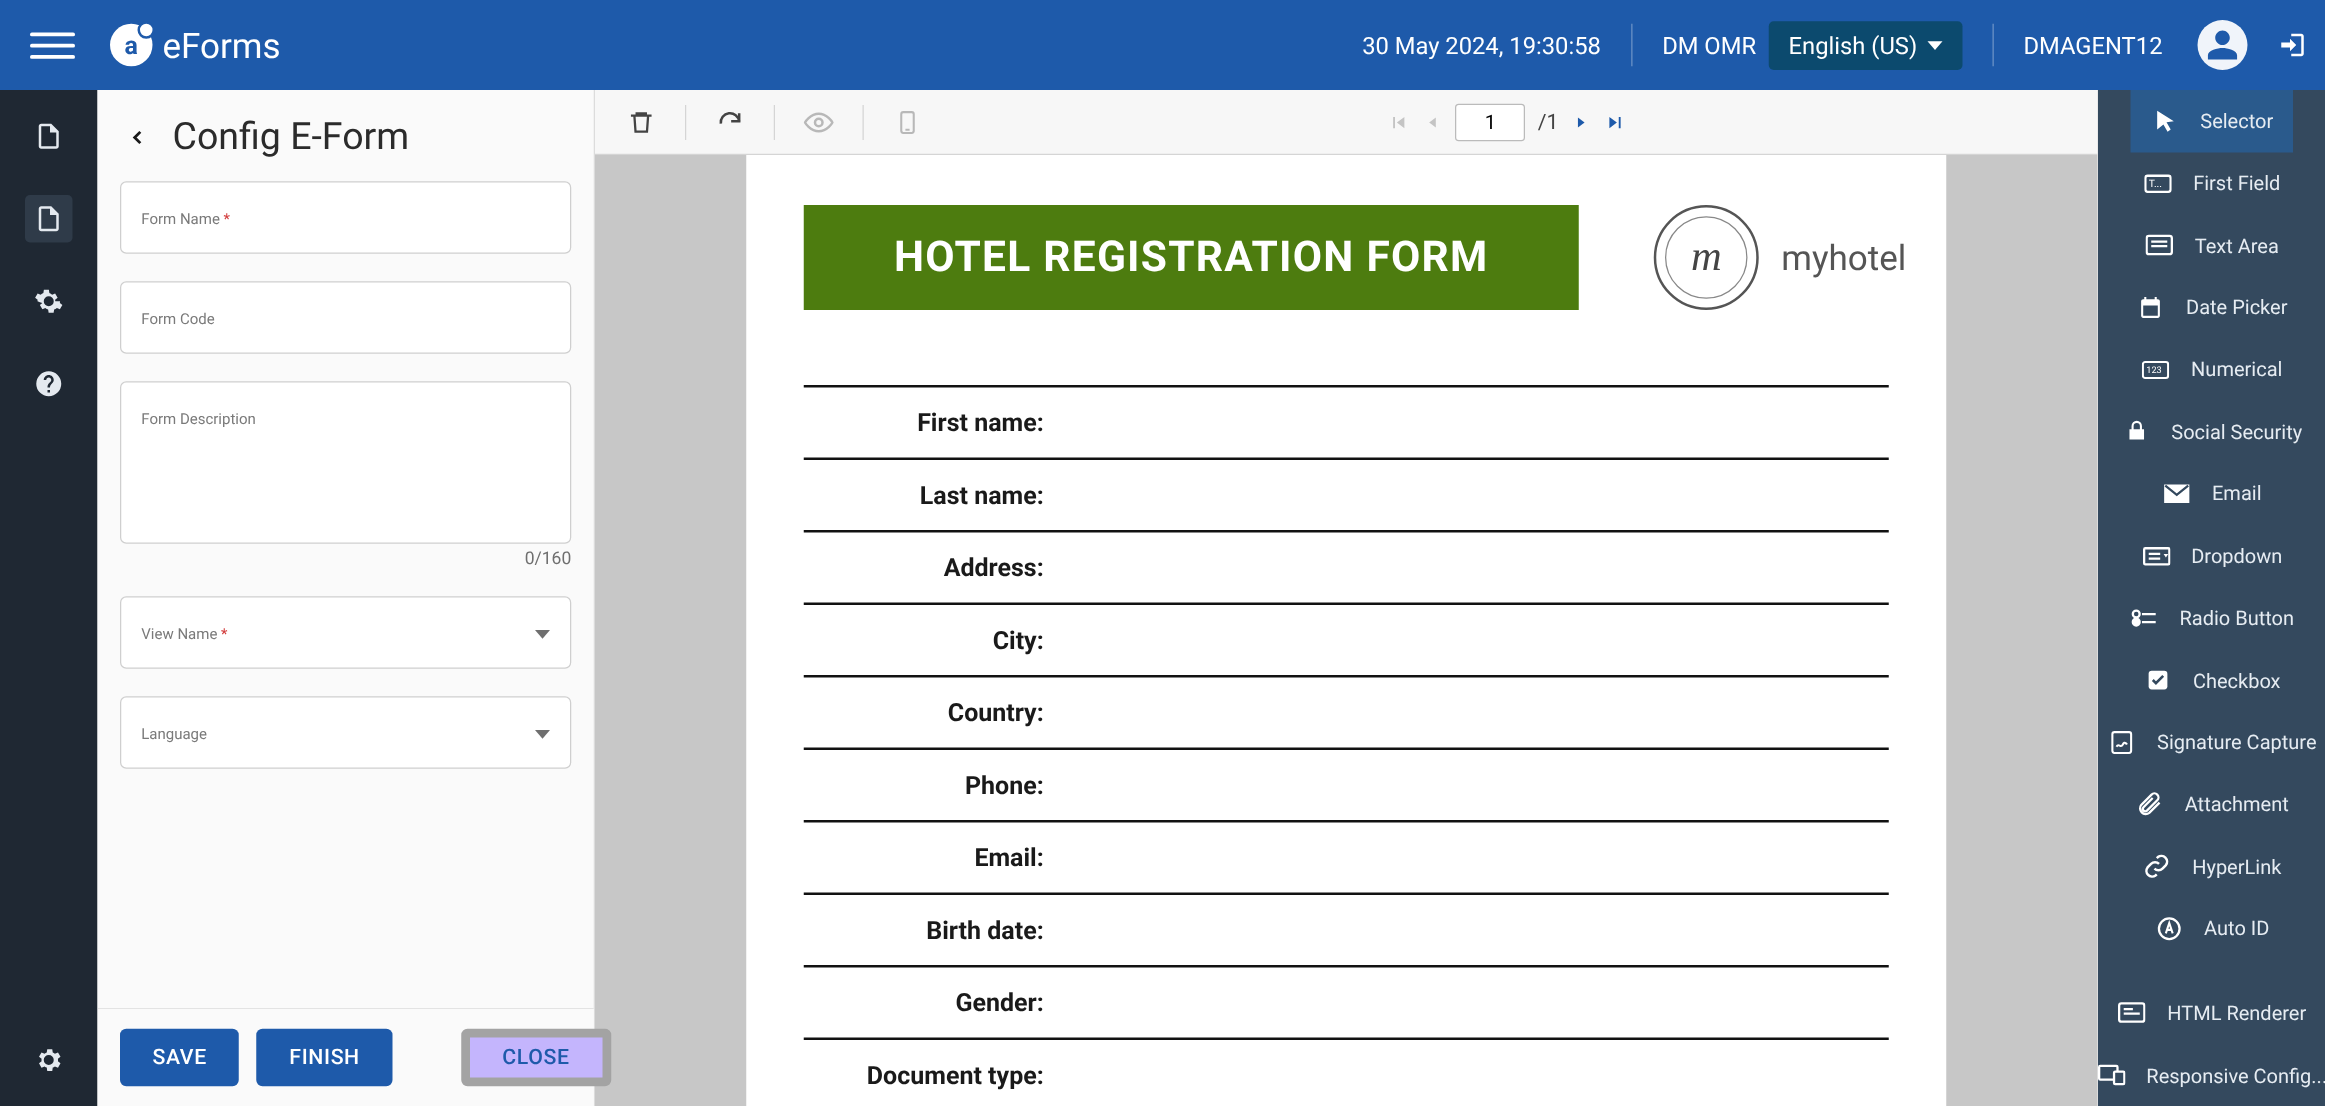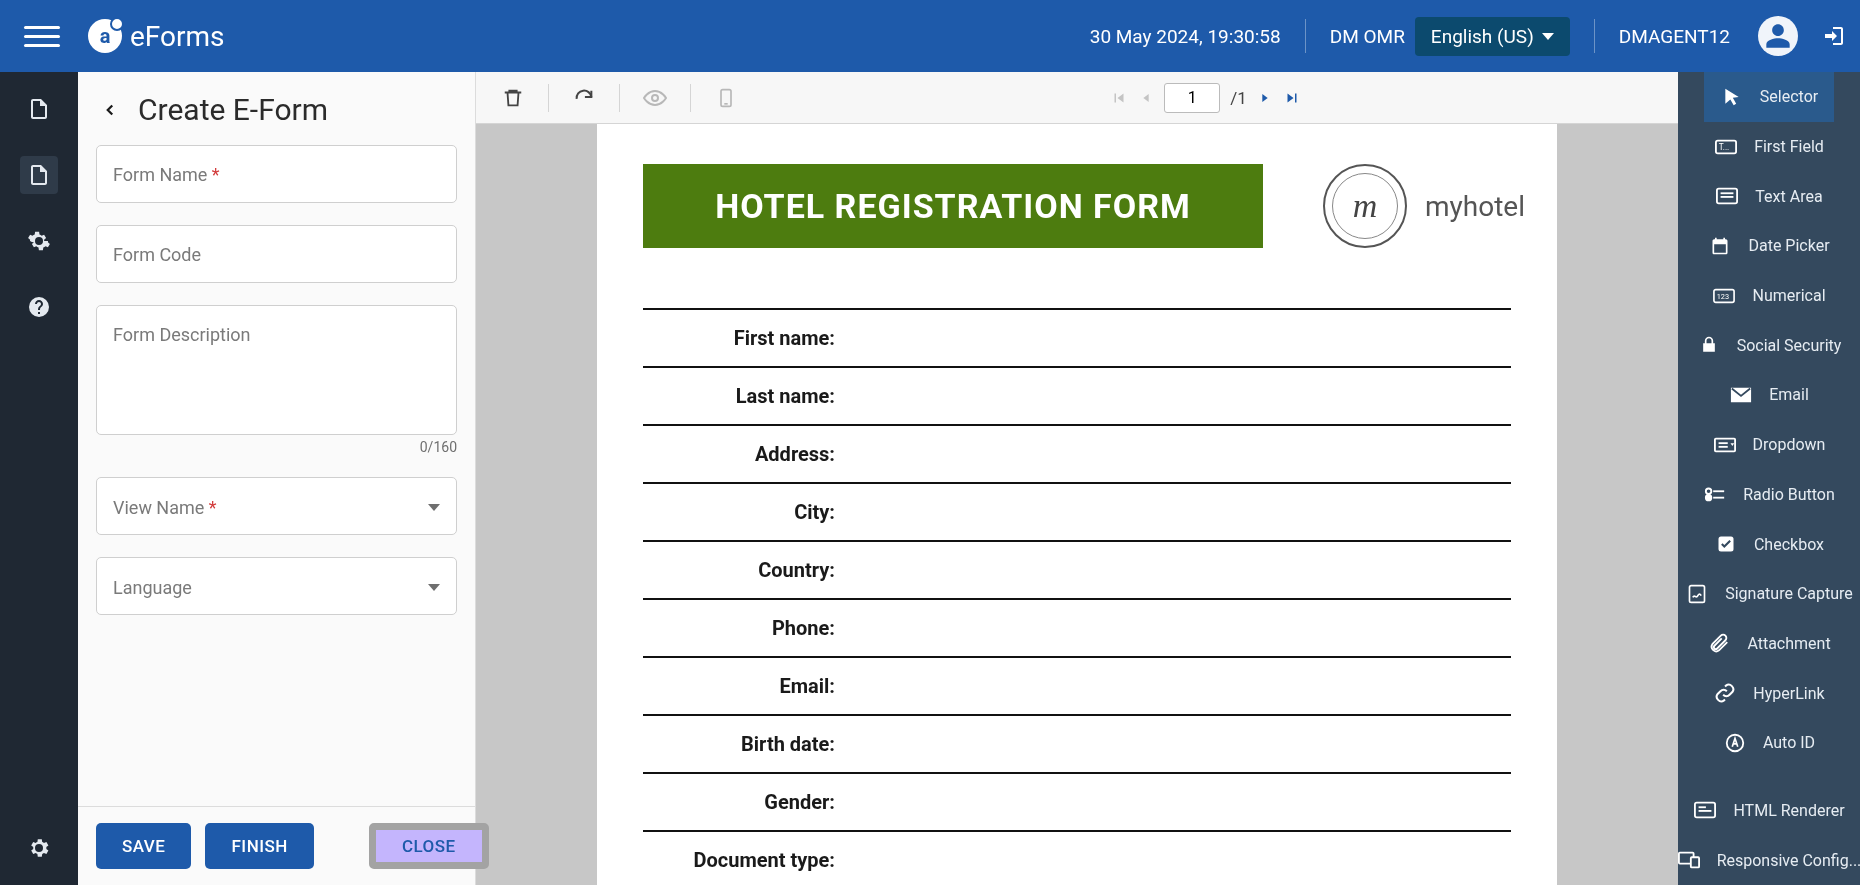--- a/index.html
+++ b/index.html
@@ -28,21 +28,21 @@
     .rail-item.active { background:#2f3b49; }
     .rail-item svg { fill:#e4e9ef; width:24px; height:24px;}
     .rail-bottom { position:absolute; bottom:18px; left:0; right:0; display:flex; justify-content:center;}
     
     .sidebar { width:398px; background:#fafafa; display:flex; flex-direction:column; border-right:1px solid #dcdcdc; position:relative;}
     .side-header { display:flex; align-items:center; gap:14px; padding:20px 22px 8px 18px;}
     .back-chevron { width:28px; height:28px; display:flex; align-items:center; justify-content:center; cursor:pointer;}
     .side-title { font-size:30px; font-weight:400; color:#2b2b2b;}
     .side-body { flex:1; overflow-y:auto; padding:10px 18px 18px 18px; display:flex; flex-direction:column; gap:22px;}
     .fld { position:relative; border:1px solid #cfcfcf; border-radius:5px; background:#fff; padding:18px 16px 16px 16px; min-height:58px;}
-    .fld-label { color:#7a7a7a; font-size:18px;}
+    .fld-label { color:#7a7a7a; font-size:12px;}
     .req { color:#d23b3b; }
     .fld.textarea { height:130px; }
     .char-count { text-align:right; font-size:14px; color:#6f6f6f; margin-top:4px;}
     .fld.select { display:flex; align-items:center; justify-content:space-between;}
     .caret { width:0;height:0;border-left:6px solid transparent;border-right:6px solid transparent;border-top:7px solid #6f6f6f;}
     .switch-row { display:flex; align-items:center; gap:18px; font-size:18px; color:#333; }
     .switch { width:42px; height:18px; border-radius:10px; background:#cfcfcf; position:relative; cursor:pointer;}
     .switch .knob { width:22px; height:22px; background:#a8a8a8; border-radius:50%; position:absolute; top:-2px; left:-2px; box-shadow:0 1px 2px rgba(0,0,0,0.3);}
     .switch.on { background:#8fb7e4;}
     .switch.on .knob { left:22px; background:#1e5aaa;}
@@ -153,21 +153,21 @@
       </div>
     </div>
 
     <div class="sidebar">
       <div class="side-header">
         <div class="back-chevron">
           <svg width="18" height="18" viewBox="0 0 24 24" fill="none" stroke="#1a1a1a" stroke-width="3">
               <path d="M15 18l-6-6 6-6"></path>
             </svg>
         </div>
-        <div class="side-title">Create E-Form</div>
+        <div class="side-title">Config E-Form</div>
       </div>
       <div class="side-body">
         <div class="fld">
           <span class="fld-label"><span>Form Name </span><span class="req">*</span></span>
         </div>
         <div class="fld">
           <span class="fld-label">Form Code</span>
         </div>
         <div>
           <div class="fld textarea">

